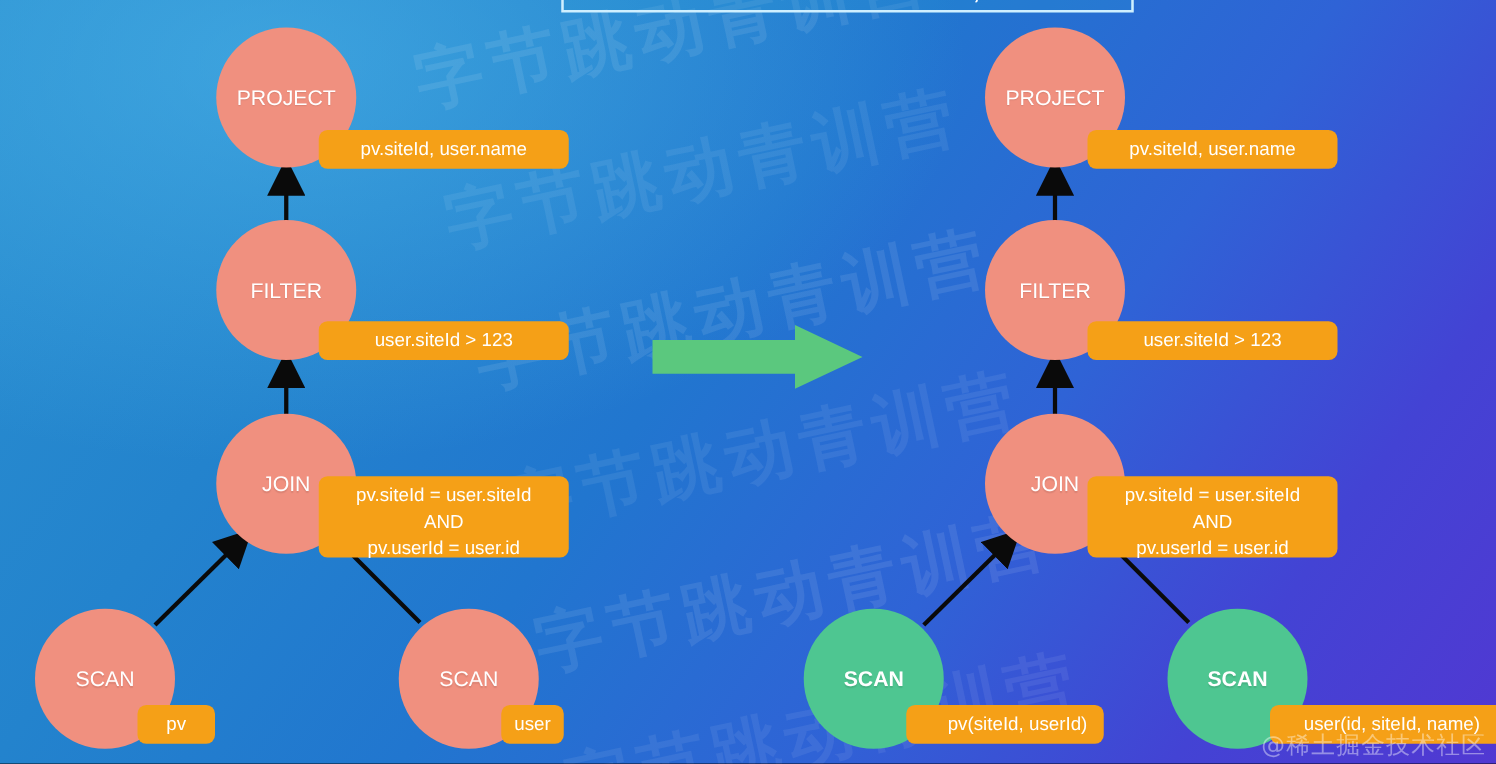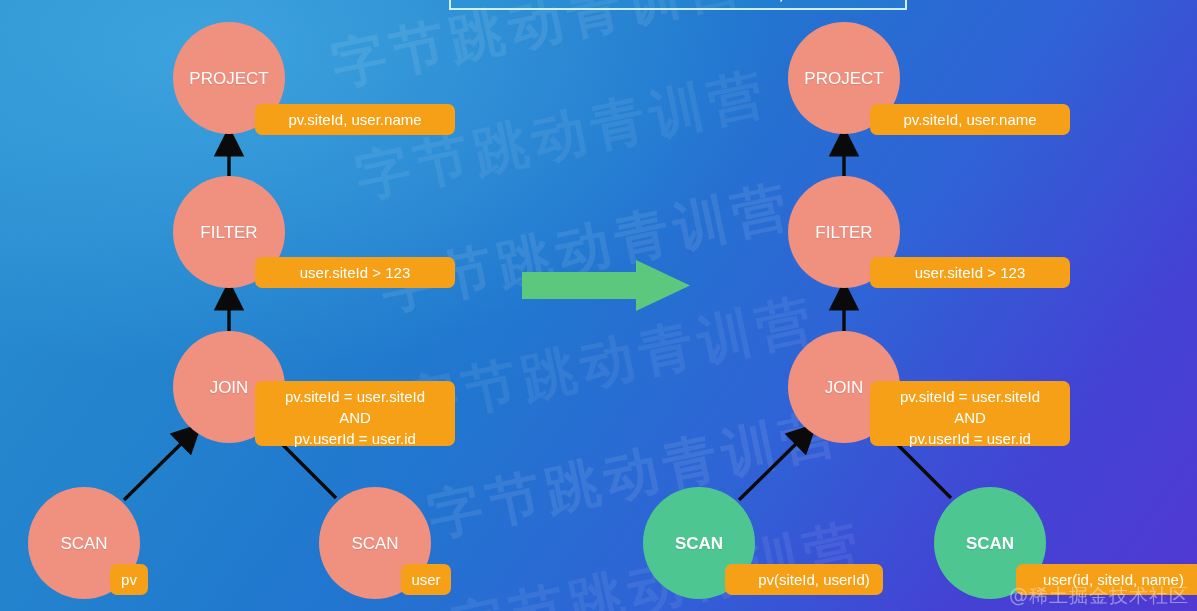--- a/index.html
+++ b/index.html
@@ -167,21 +167,21 @@
     </div>
     <div class="chip" style="left:255px; top:381px; width:200px; height:65px;">
       <span>pv.siteId = user.siteId
 AND
 pv.userId = user.id</span>
     </div>
 
     <div class="node salmon" style="left:28px; top:487px; width:112px; height:112px;">
       <span class="lbl">SCAN</span>
     </div>
-    <div class="chip" style="left:110px; top:564px; width:38px; height:31px;">
+    <div class="chip" style="left:110px; top:564px; width:62px; height:31px;">
       <span>pv</span>
     </div>
 
     <div class="node salmon" style="left:319px; top:487px; width:112px; height:112px;">
       <span class="lbl">SCAN</span>
     </div>
     <div class="chip" style="left:401px; top:564px; width:50px; height:31px;">
       <span>user</span>
     </div>
   </div>

